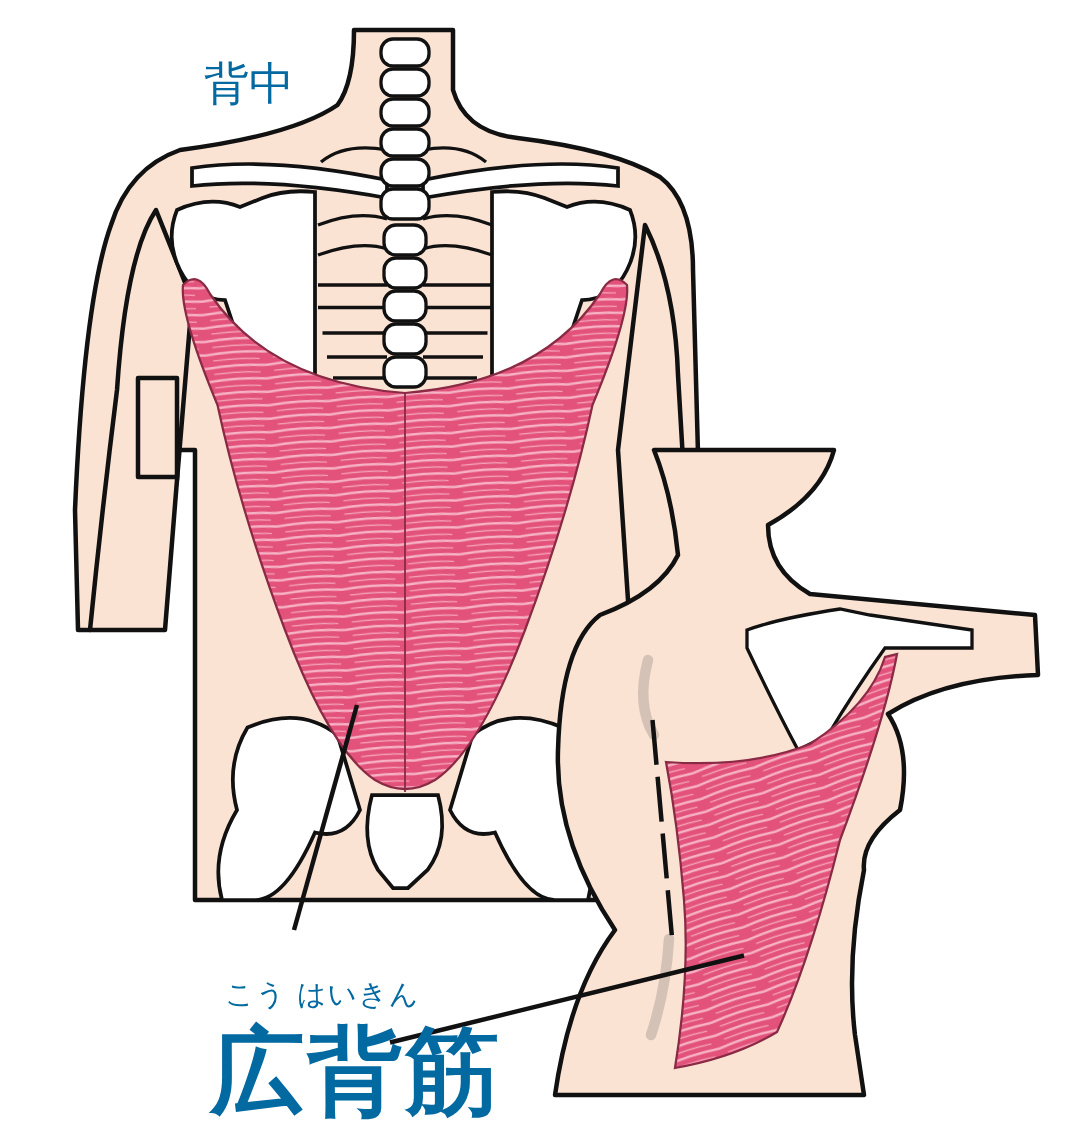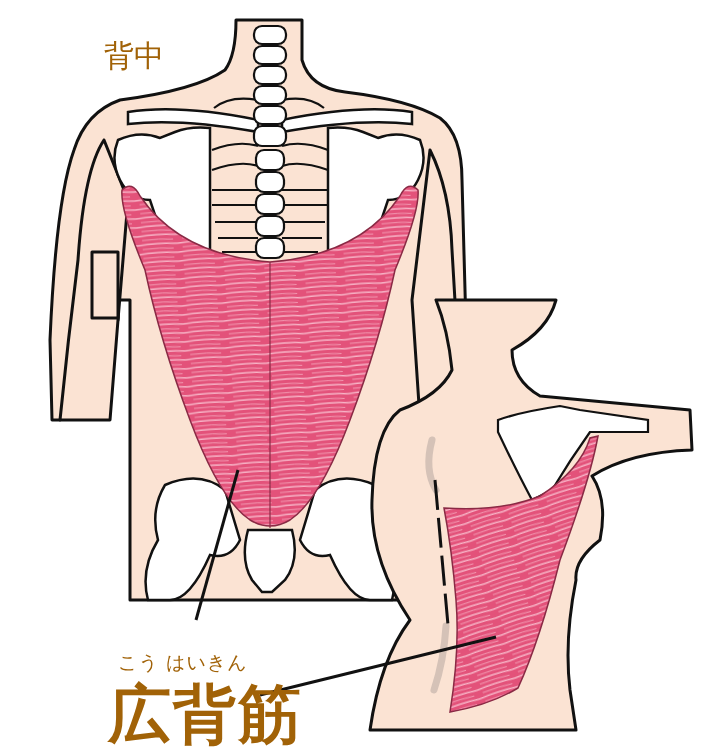--- a/index.html
+++ b/index.html
@@ -1,18 +1,18 @@
 <!DOCTYPE html>
 <html><head>
 <meta charset="utf-8">
 <style>
   html,body{margin:0;padding:0;background:#ffffff;}
   body{width:720px;height:751px;position:relative;overflow:hidden;font-family:"DejaVu Sans",sans-serif;}
   svg{position:absolute;left:0;top:0;}
-  .lbl{position:absolute;color:#a16207;white-space:nowrap;}
+  .lbl{position:absolute;color:#0369a1;white-space:nowrap;margin-left:32px;}
   .title{left:104px;top:36px;font-size:30px;}
   .ruby{left:118px;top:650px;font-size:19px;letter-spacing:1px;}
   .main{left:108px;top:672px;font-size:63px;font-weight:bold;letter-spacing:2px;}
 </style>
 </head>
 <body>
 
 <svg width="720" height="751" viewBox="0 0 720 751">
   <defs>
     <pattern id="fibers" width="40" height="9" patternUnits="userSpaceOnUse" patternTransform="rotate(-4)">

